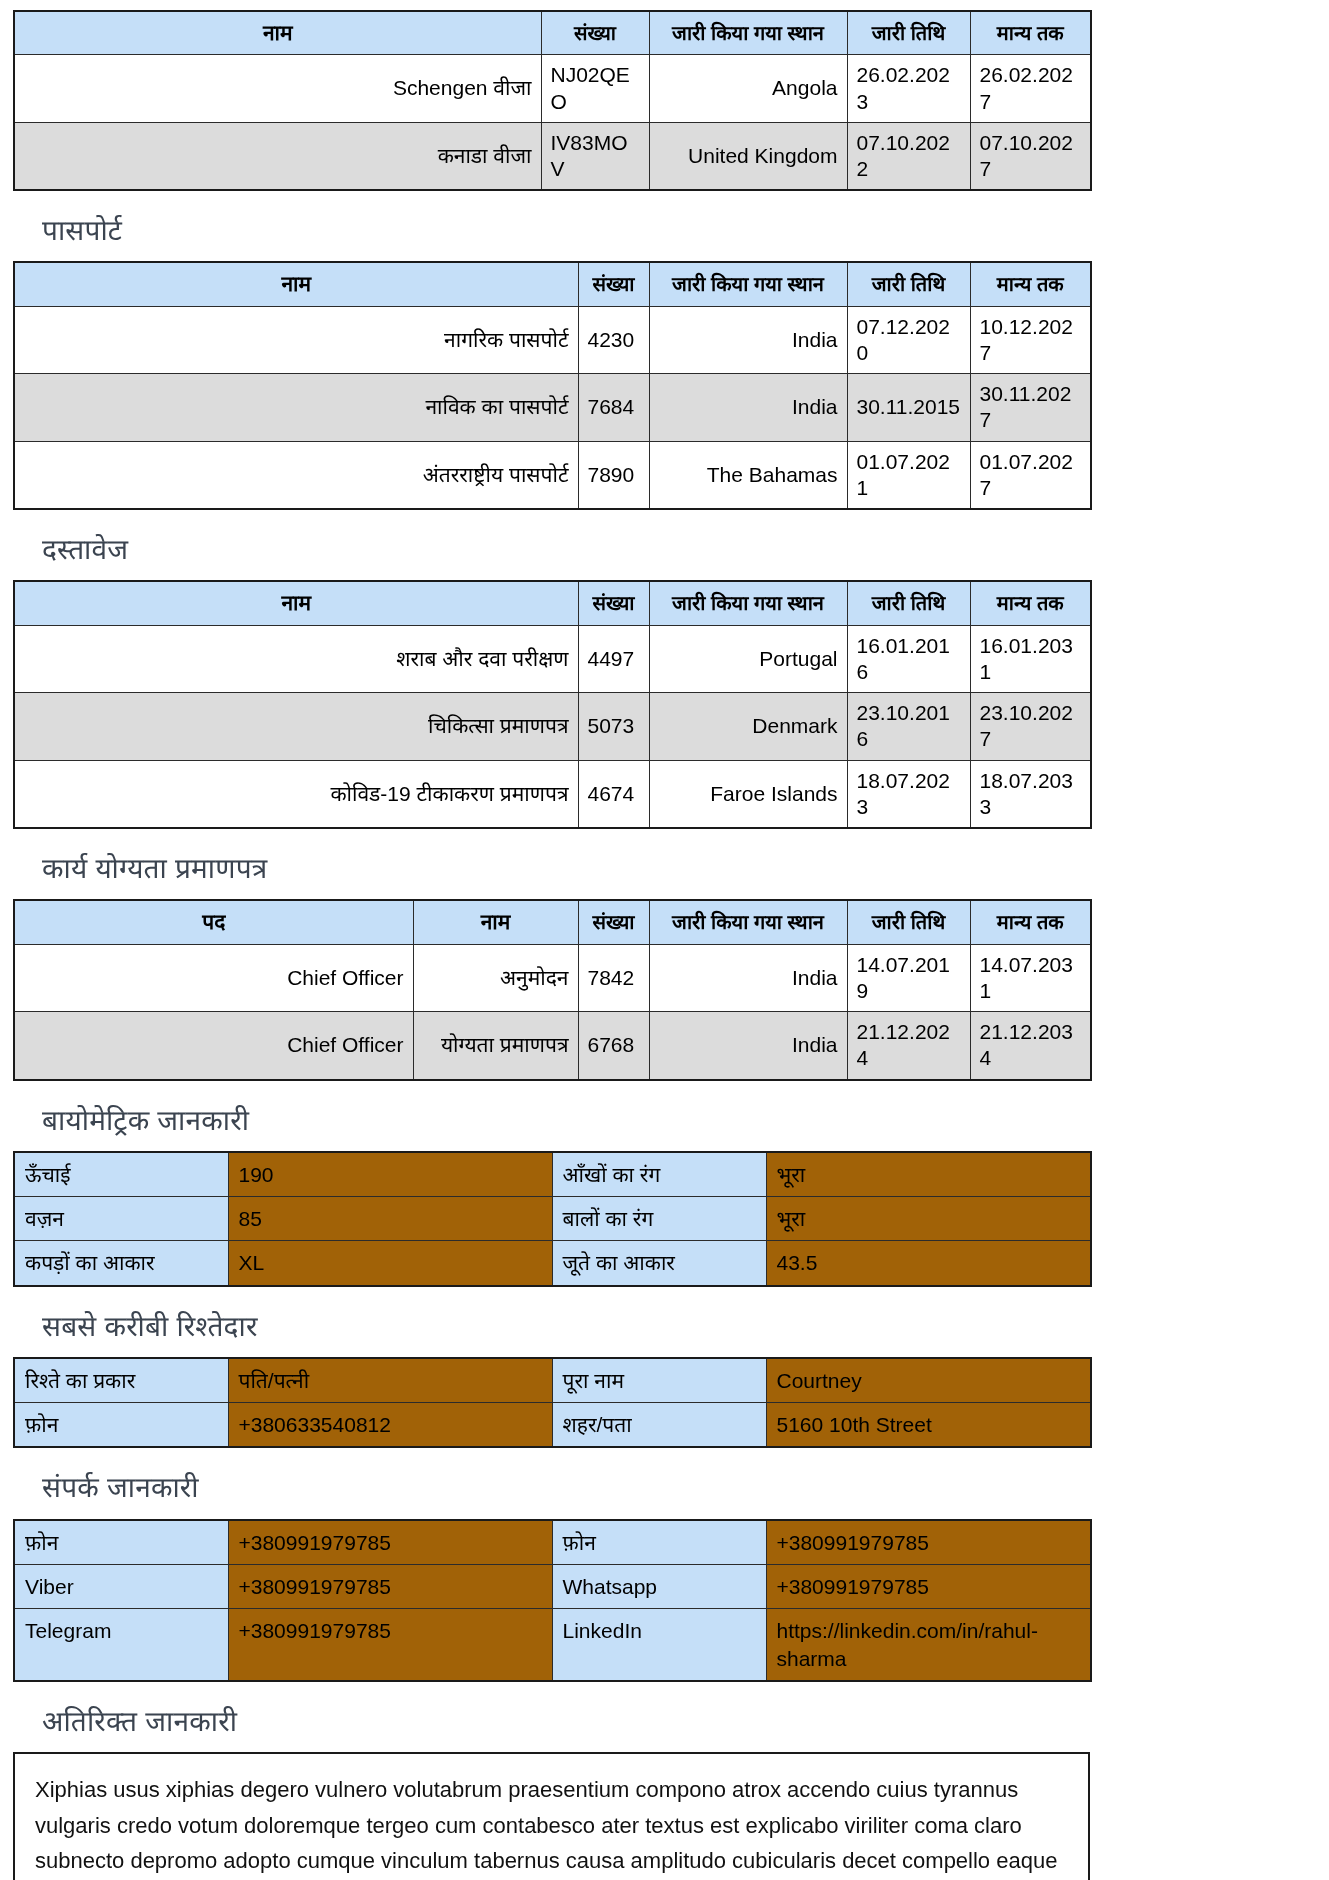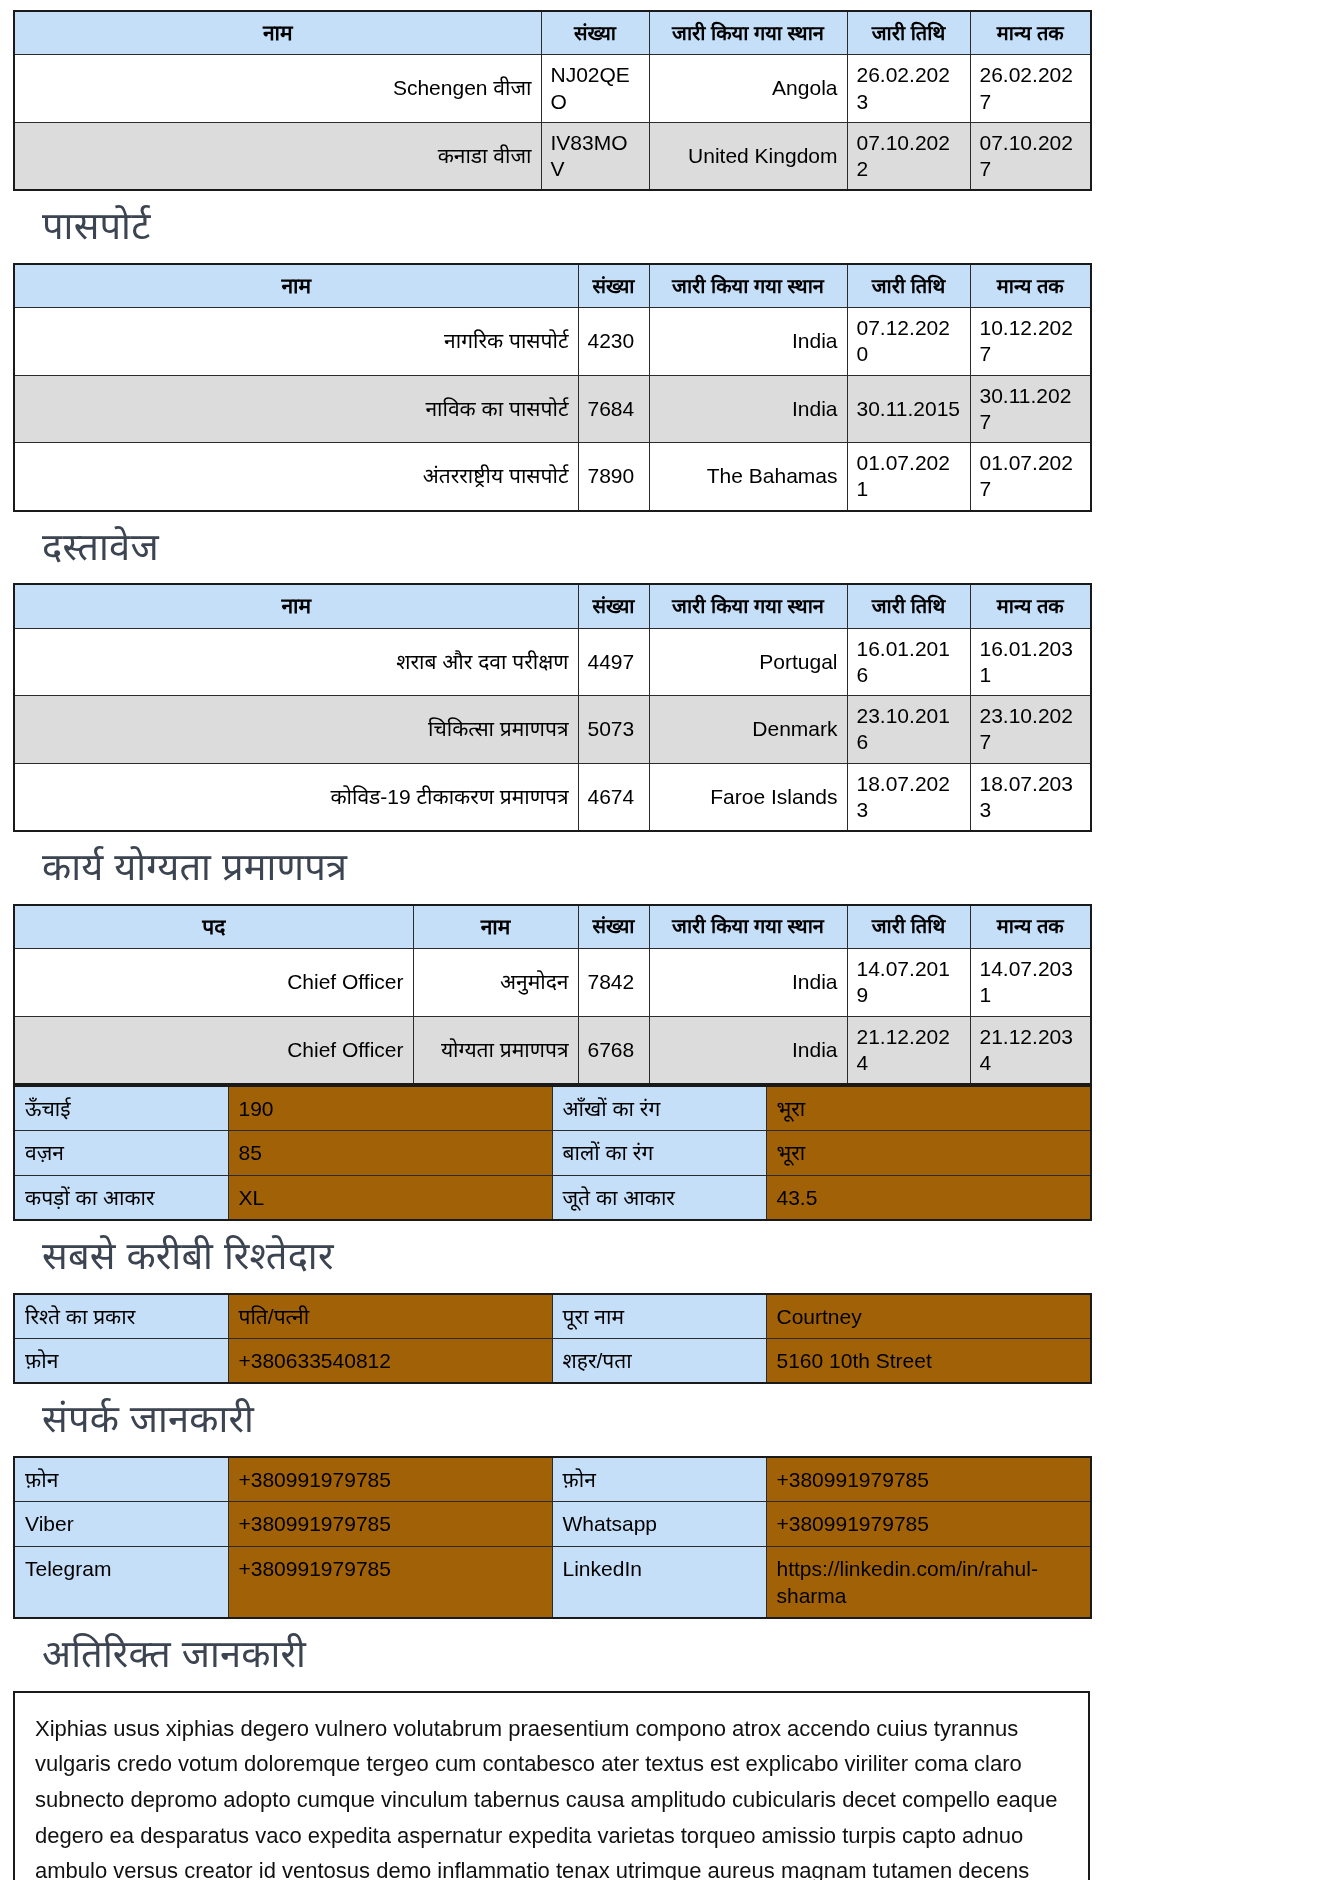--- a/index.html
+++ b/index.html
@@ -13,24 +13,24 @@
     font-family: "Liberation Sans", sans-serif;
     color: #000000;
     -webkit-font-smoothing: antialiased;
   }
   .page {
     width: 1329px;
     box-sizing: border-box;
     padding: 10px 0 0 0;
   }
   h2.section-title {
-    font-size: 38px;
+    font-size: 28px;
     font-weight: 400;
     color: #3b4450;
-    margin: 14px 0 14px 42px;
+    margin: 24px 0 14px 42px;
     line-height: 1.15;
     letter-spacing: 0.2px;
   }
   table.doc-table {
     width: 1077px;
     border-collapse: collapse;
     table-layout: fixed;
     border: 2px solid #1a1a1a;
     margin: 0 0 0 13px;
     background: #ffffff;
@@ -261,20 +261,21 @@
         <td class="c-left">Chief Officer</td>
         <td class="c-left">योग्यता प्रमाणपत्र</td>
         <td class="c-center">6768</td>
         <td class="c-left">India</td>
         <td class="c-center">21.12.2024</td>
         <td class="c-center">21.12.2034</td>
       </tr>
     </tbody>
   </table>
 
+  <h2 class="section-title">बायोमेट्रिक जानकारी</h2>
   <table class="kv-table">
     <colgroup>
       <col style="width:214px">
         <col style="width:324px">
         <col style="width:214px">
         <col style="width:325px">
     </colgroup>
     <tbody>
       <tr>
         <td class="k">ऊँचाई</td>

